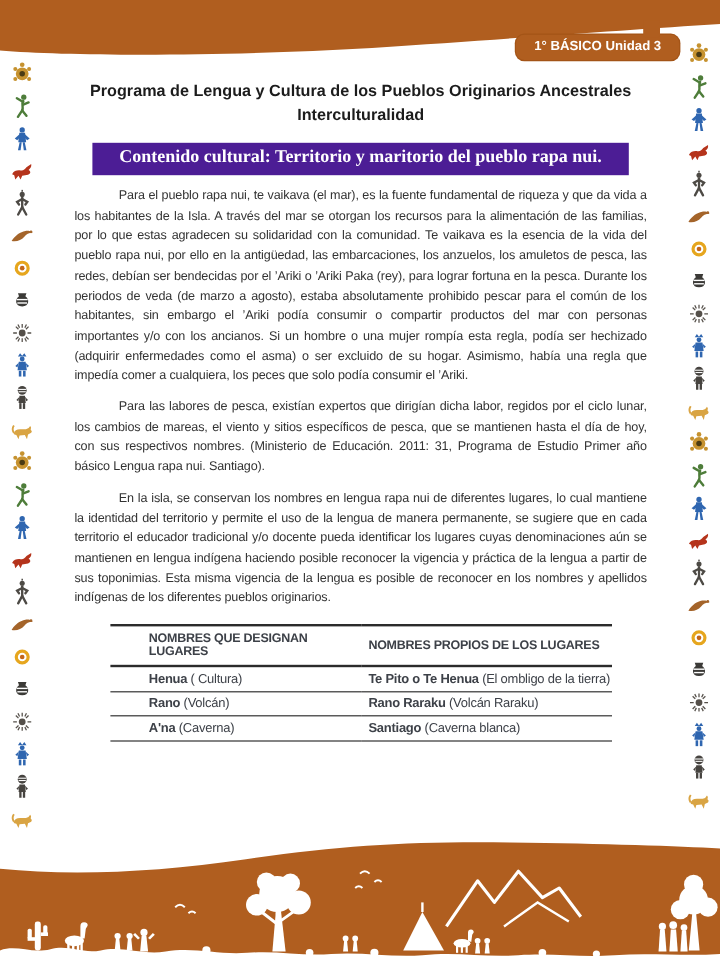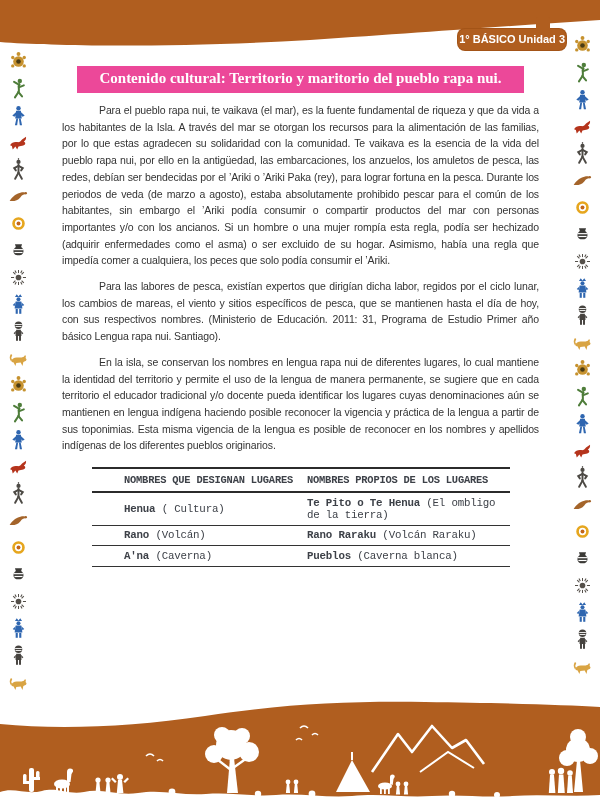--- a/index.html
+++ b/index.html
@@ -8,21 +8,21 @@
     position:relative; width:600px; height:800px; margin:0 auto;
     background:#ffffff; overflow:hidden;
     font-family:"Liberation Sans", sans-serif;
   }
   
   .top-band { position:absolute; top:0; left:0; width:600px; height:50px; }
   .unit-badge {
     position:absolute; top:29px; right:34px;
     background:#b05e1f; color:#fff;
     font-size:11px; font-weight:bold;
-    padding:4px 1px 5px; border-radius:7px;
+    padding:4px 15px 5px; border-radius:7px;
     box-shadow:0 0 0 1px #a35417;
   }
   .unit-badge .badge-tab {
     position:absolute; top:-12px; right:16px; width:14px; height:14px;
     background:#b05e1f; border-radius:2px;
   }
   
   .icon-strip {
     position:absolute; width:26px; display:flex; flex-direction:column;
     align-items:center; gap:4px; z-index:2;
@@ -31,33 +31,33 @@
   .icon-strip.right { right:5px; top:34px; }
   .b-icon { width:21px; height:23px; }
   .b-icon svg { width:100%; height:100%; display:block; }
   
   .content { position:absolute; left:62px; top:66px; width:477px; z-index:1; }
   .doc-title {
     text-align:center; font-weight:bold; color:#1c1c1c;
     font-size:13.5px; line-height:20px; margin-bottom:13px;
   }
   .banner {
-    margin:0 15px 8px; background:#ec4899; color:#ffffff;
+    margin:0 15px 8px; background:#4c1d95; color:#ffffff;
     font-family:"Liberation Serif", serif; font-weight:bold;
     font-size:15px; text-align:center; padding:4px 2px 6px;
   }
   .para {
     font-size:10.5px; line-height:16.7px; letter-spacing:-0.12px;
     text-align:justify; color:#333333; text-indent:37px;
     margin-top:9px;
   }
   
   .places-table {
     width:418px; margin:13px 0 0 30px;
-    border-collapse:collapse; color:#3d4148;font-family:Liberation Mono, monospace;
+    border-collapse:collapse; color:#3d4148;
   }
   .places-table th {
     font-size:10.4px; font-weight:bold; text-align:left;
     padding:5px 0 5px; letter-spacing:-0.2px;
     border-top:2px solid #2b2b2b; border-bottom:2px solid #2b2b2b;
   }
   .places-table td {
     font-size:10.8px; padding:3.5px 0 4px; letter-spacing:-0.2px;
     border-bottom:1.4px solid #333;
   }
@@ -552,20 +552,24 @@
       </div>
       <div class="b-icon">
         <svg viewBox="0 0 22 26">
           <path d="M3,16 Q4,12 9,12 L14.5,12 Q17.5,11.5 18.5,9 Q20,10 19,12.5 Q21,14 19.5,15.5 L16.5,17 L15.5,21.5 L13.5,17.5 L8.5,18 L7.5,21.5 L5.5,17.5 Q3,17 3,16 Z" fill="#d9a443"></path>
     <path d="M3.2,15.5 Q0.8,12 3.2,8.5" stroke="#d9a443" stroke-width="1.8" fill="none"></path>
         </svg>
       </div>
     </div>
 
   <div class="content">
+    <div class="doc-title">
+      <div>Programa de Lengua y Cultura de los Pueblos Originarios Ancestrales</div>
+      <div>Interculturalidad</div>
+    </div>
 
     <div class="banner">Contenido cultural: Territorio y maritorio del pueblo rapa nui.</div>
 
     <p class="para">Para el pueblo rapa nui, te vaikava (el mar), es la fuente fundamental de riqueza y que da vida a los habitantes de la Isla. A través del mar se otorgan los recursos para la alimentación de las familias, por lo que estas agradecen su solidaridad con la comunidad. Te vaikava es la esencia de la vida del pueblo rapa nui, por ello en la antigüedad, las embarcaciones, los anzuelos, los amuletos de pesca, las redes, debían ser bendecidas por el ’Ariki o ’Ariki Paka (rey), para lograr fortuna en la pesca. Durante los periodos de veda (de marzo a agosto), estaba absolutamente prohibido pescar para el común de los habitantes, sin embargo el ’Ariki podía consumir o compartir productos del mar con personas importantes y/o con los ancianos. Si un hombre o una mujer rompía esta regla, podía ser hechizado (adquirir enfermedades como el asma) o ser excluido de su hogar. Asimismo, había una regla que impedía comer a cualquiera, los peces que solo podía consumir el ’Ariki.</p>
     <p class="para">Para las labores de pesca, existían expertos que dirigían dicha labor, regidos por el ciclo lunar, los cambios de mareas, el viento y sitios específicos de pesca, que se mantienen hasta el día de hoy, con sus respectivos nombres. (Ministerio de Educación. 2011: 31, Programa de Estudio Primer año básico Lengua rapa nui. Santiago).</p>
     <p class="para">En la isla, se conservan los nombres en lengua rapa nui de diferentes lugares, lo cual mantiene la identidad del territorio y permite el uso de la lengua de manera permanente, se sugiere que en cada territorio el educador tradicional y/o docente pueda identificar los lugares cuyas denominaciones aún se mantienen en lengua indígena haciendo posible reconocer la vigencia y práctica de la lengua a partir de sus toponimias. Esta misma vigencia de la lengua es posible de reconocer en los nombres y apellidos indígenas de los diferentes pueblos originarios.</p>
 
     <table class="places-table">
       <thead>
         <tr>
@@ -577,21 +581,21 @@
           <tr>
             <td class="c1"><span class="term">Henua</span><span> ( Cultura)</span></td>
             <td class="c2"><span class="term">Te Pito o Te Henua</span><span> (El ombligo de la tierra)</span></td>
           </tr>
           <tr>
             <td class="c1"><span class="term">Rano</span><span> (Volcán)</span></td>
             <td class="c2"><span class="term">Rano Raraku</span><span> (Volcán Raraku)</span></td>
           </tr>
           <tr>
             <td class="c1"><span class="term">A'na</span><span> (Caverna)</span></td>
-            <td class="c2"><span class="term">Pueblos</span><span> (Caverna blanca)</span></td>
+            <td class="c2"><span class="term">Santiago</span><span> (Caverna blanca)</span></td>
           </tr>
         </tbody>
     </table>
   </div>
 
   <svg class="footer-scene" viewBox="0 0 600 100" preserveAspectRatio="none">
     <path d="M0,24 C60,30 130,27 205,16 C285,4 345,1 425,2 C505,3 565,5 600,7 L600,100 L0,100 Z" fill="#b05e1f"></path>
     <g fill="#ffffff">
 
       <path d="M0,100 L0,92 C14,87 26,95 42,91 C58,87 68,95 84,92 C102,88 118,96 138,93 C162,89 182,96 206,94 C232,92 252,97 276,95 C302,93 326,98 352,96 C382,93 404,98 432,96 C462,94 482,98 512,96 C542,94 572,97 600,95 L600,100 Z"></path>

